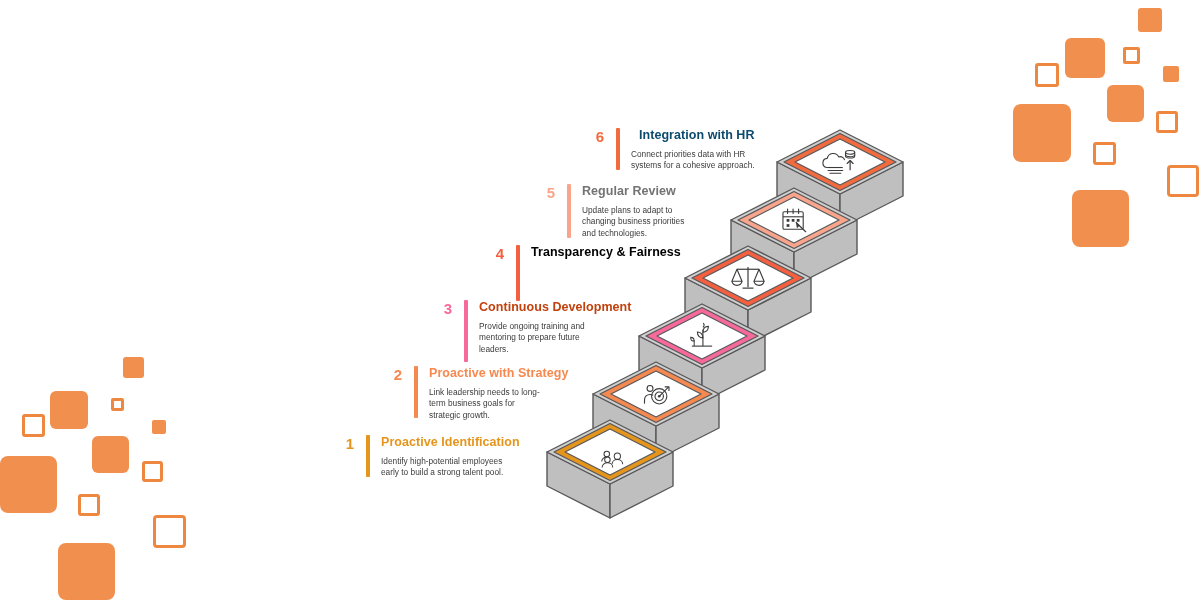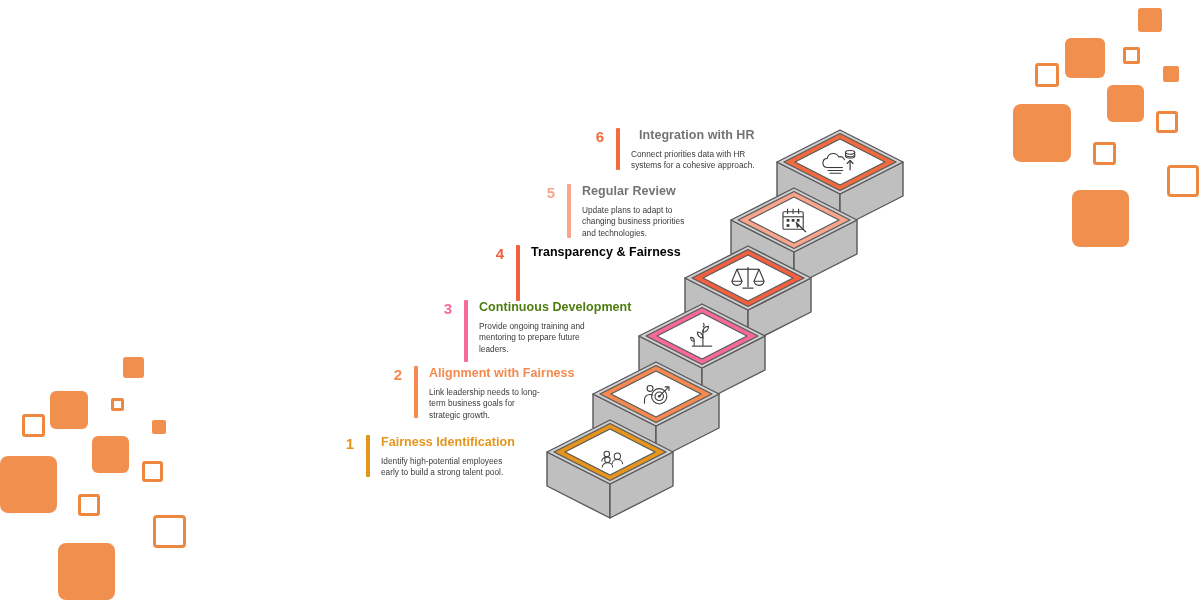--- a/index.html
+++ b/index.html
@@ -243,39 +243,39 @@
           <polygon points="110,329 155,352 110,375 65,352" fill="#FFFFFF" stroke="#58585A" stroke-width="1.2" stroke-linejoin="round"></polygon>
           <use href="#ico-people" transform="translate(110,352) scale(0.92)" xlink:href="#ico-people"></use>
         </g>
       </g>
   </svg>
 
   <div class="step-text" id="txt-1">
     <div class="step-num" style="color: rgb(230, 149, 28);">1</div>
     <div class="step-bar" style="background: rgb(230, 149, 28);"></div>
     <div class="step-body">
-      <p class="step-title" style="color: rgb(230, 149, 28);">Fairness Identification</p>
+      <p class="step-title" style="color: rgb(230, 149, 28);">Proactive Identification</p>
       <p class="step-desc">Identify high-potential employees early to build a strong talent pool.</p>
     </div>
   </div>
 
   <div class="step-text" id="txt-2">
     <div class="step-num" style="color: rgb(245, 137, 79);">2</div>
     <div class="step-bar" style="background: rgb(245, 137, 79);"></div>
     <div class="step-body">
-      <p class="step-title" style="color: rgb(245, 137, 79);">Alignment with Fairness</p>
+      <p class="step-title" style="color: rgb(245, 137, 79);">Proactive with Strategy</p>
       <p class="step-desc">Link leadership needs to long-term business goals for strategic growth.</p>
     </div>
   </div>
 
   <div class="step-text" id="txt-3">
     <div class="step-num" style="color: rgb(247, 105, 154);">3</div>
     <div class="step-bar" style="background: rgb(247, 105, 154);"></div>
     <div class="step-body">
-      <p class="step-title" style="color: #4d7c0f;">Continuous Development</p>
+      <p class="step-title" style="color: #c2410c;">Continuous Development</p>
       <p class="step-desc">Provide ongoing training and mentoring to prepare future leaders.</p>
     </div>
   </div>
 
   <div class="step-text" id="txt-4">
     <div class="step-num" style="color: rgb(244, 96, 63);">4</div>
     <div class="step-bar" style="background: rgb(244, 96, 63);"></div>
     <div class="step-body">
       <p class="step-title" style="color: #000000;">Transparency &amp; Fairness</p>
     </div>
@@ -287,18 +287,18 @@
     <div class="step-body">
       <p class="step-title" style="color: #737373;">Regular Review</p>
       <p class="step-desc">Update plans to adapt to changing business priorities and technologies.</p>
     </div>
   </div>
 
   <div class="step-text" id="txt-6">
     <div class="step-num" style="color: rgb(242, 107, 62);">6</div>
     <div class="step-bar" style="background: rgb(242, 107, 62);"></div>
     <div class="step-body">
-      <p class="step-title" style="color: #737373; padding-left: 8px;">Integration with HR</p>
+      <p class="step-title" style="color: #0c4a6e; padding-left: 8px;">Integration with HR</p>
       <p class="step-desc">Connect priorities data with HR systems for a cohesive approach.</p>
     </div>
   </div>
 
 </div>
 
 </body></html>

